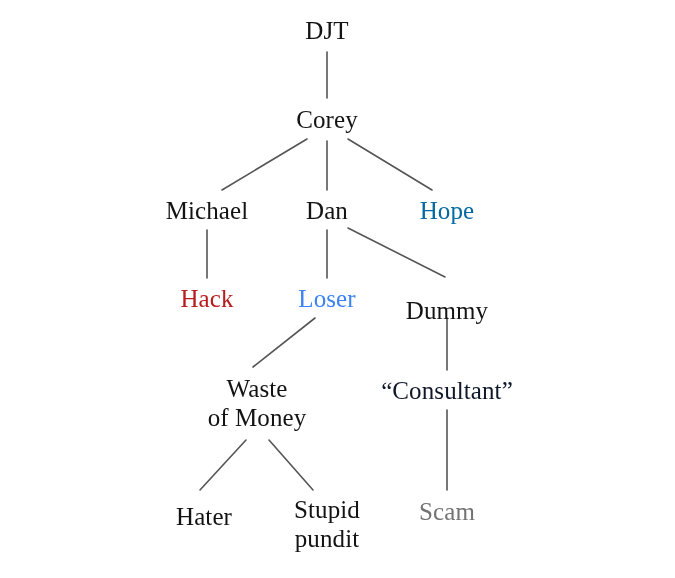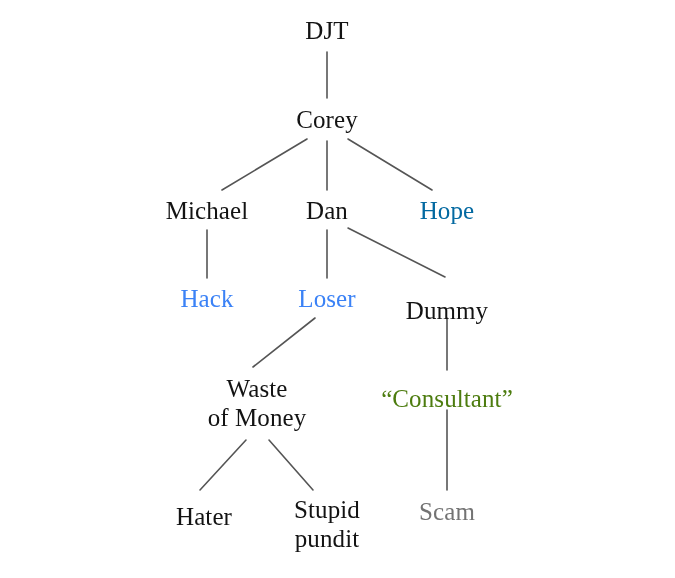--- a/index.html
+++ b/index.html
@@ -51,24 +51,24 @@
       <line x1="246" y1="440" x2="200" y2="490" stroke="#555555" stroke-width="1.6" stroke-linecap="round"></line>
       <line x1="269" y1="440" x2="313" y2="490" stroke="#555555" stroke-width="1.6" stroke-linecap="round"></line>
       <line x1="447" y1="410" x2="447" y2="490" stroke="#555555" stroke-width="1.6" stroke-linecap="round"></line>
     </svg>
   <div id="node-layer">
       <div class="node" style="left: 327px; top: 30px; color: rgb(19, 19, 19);">DJT</div>
       <div class="node" style="left: 327px; top: 119px; color: rgb(19, 19, 19);">Corey</div>
       <div class="node" style="left: 207px; top: 210px; color: rgb(19, 19, 19);">Michael</div>
       <div class="node" style="left: 327px; top: 210px; color: rgb(19, 19, 19);">Dan</div>
       <div class="node" style="left: 447px; top: 210px; color: #0369a1;">Hope</div>
-      <div class="node" style="left: 207px; top: 298px; color: #3b82f6; text-align: right;">Hack</div>
+      <div class="node" style="left: 207px; top: 298px; color: #b91c1c; text-align: right;">Hack</div>
       <div class="node" style="left: 327px; top: 298px; color: #3b82f6;">Loser</div>
       <div class="node" style="left: 447px; top: 298px; color: rgb(19, 19, 19); margin-top: 12px;">Dummy</div>
       <div class="node" style="left: 257px; top: 403px; color: rgb(19, 19, 19);">Waste
 of Money</div>
-      <div class="node" style="left: 447px; top: 390px; color: #4d7c0f; margin-top: 8px;">“Consultant”</div>
+      <div class="node" style="left: 447px; top: 390px; color: #0f172a;">“Consultant”</div>
       <div class="node" style="left: 204px; top: 516px; color: rgb(19, 19, 19);">Hater</div>
       <div class="node" style="left: 327px; top: 524px; color: rgb(19, 19, 19);">Stupid
 pundit</div>
       <div class="node" style="left: 447px; top: 511px; color: #737373;">Scam</div>
     </div>
 </div>
 
 </body></html>

